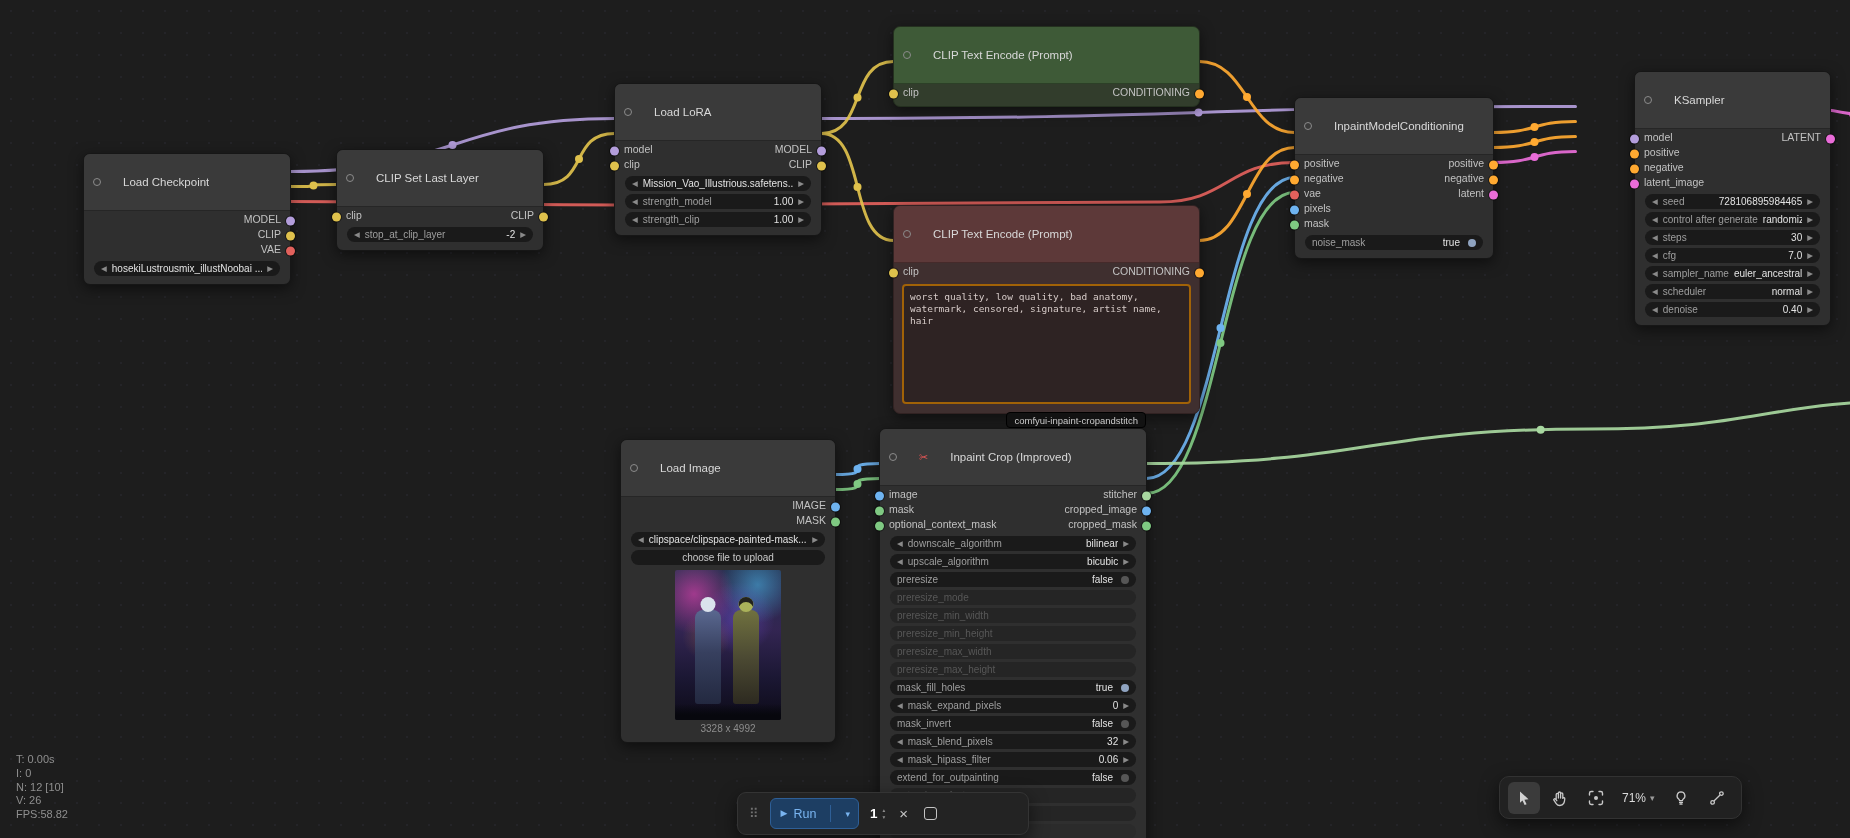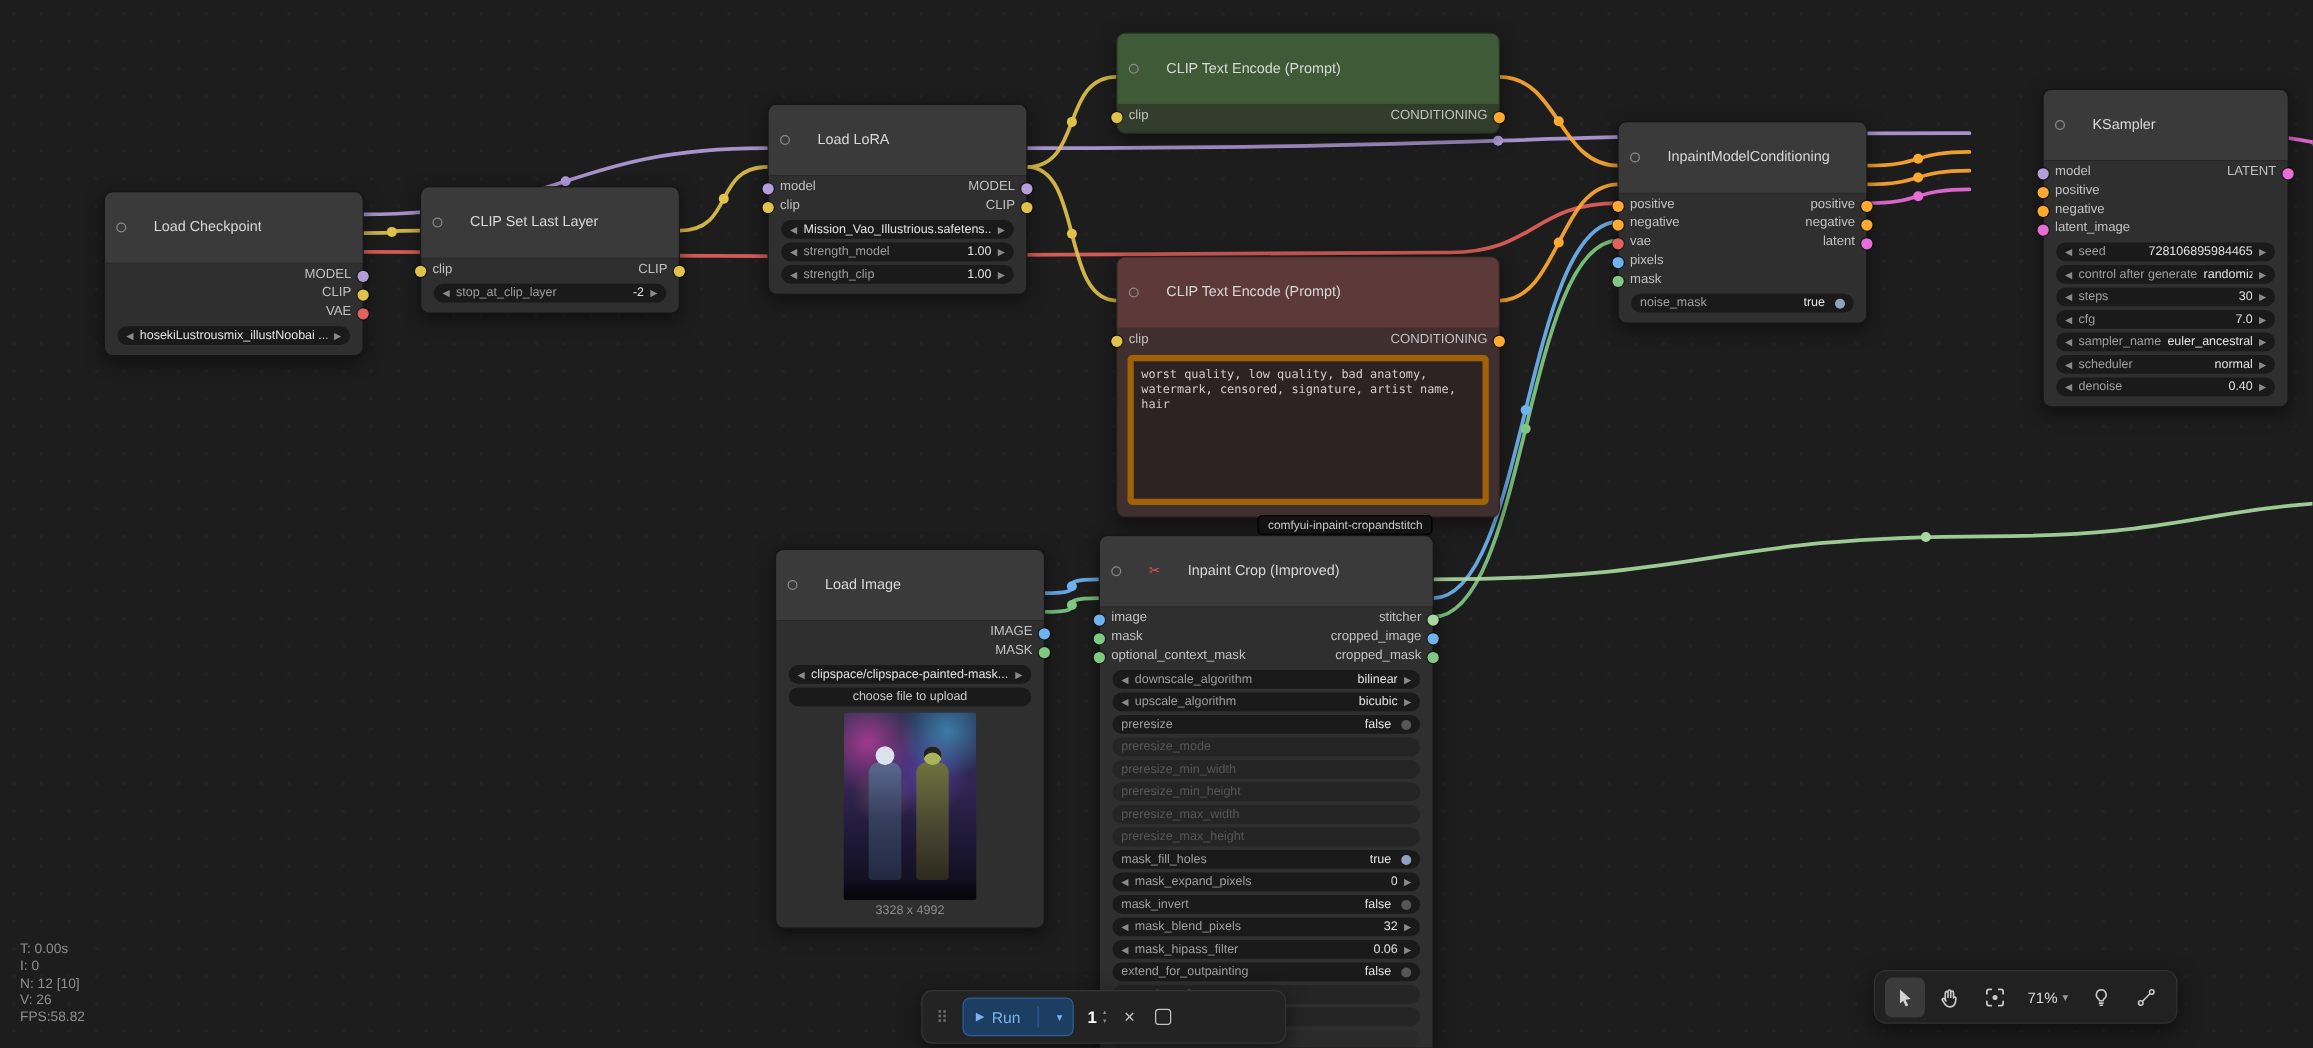--- a/index.html
+++ b/index.html
@@ -41,21 +41,21 @@
   .tdot.on{background:#8fa3c0}
 
   .green{background:#323d2c;border-color:#24301f}
   .green .nhead{background:#3e5a37;border-bottom-color:#2c4027}
   .red{background:#3f2f2f;border-color:#312222}
   .red .nhead{background:#5d3939;border-bottom-color:#452a2a}
   .ta{margin:4px 8px;height:120px;border-radius:4px;padding:5px 6px;box-sizing:border-box;
       font-family:"DejaVu Sans Mono",monospace;font-size:9.5px;line-height:12px;color:#ccd2c7;
       overflow:hidden;white-space:pre-wrap}
   .green .ta{background:#242e21;border:1px solid #6f9c63}
-  .red .ta{background:#2e2323;border:5px solid #a16207;color:#d6cbc8}
+  .red .ta{background:#2e2323;border:2px solid #a16207;color:#d6cbc8}
 
   .badge{position:absolute;top:-17px;right:0;height:14px;background:#121212;border:1px solid #000;
          border-radius:4px;display:flex;align-items:center;padding:0 7px;font-size:9.5px;color:#cacaca;
          white-space:nowrap}
   .scissors{color:#e05555;font-size:11px;line-height:1}
 
   
   .preview{position:relative;width:106px;height:150px;margin:5px auto 2px;border-radius:2px;overflow:hidden;
            background:linear-gradient(180deg,#26304f 0%,#332552 40%,#1b1733 72%,#0d0b18 100%)}
   .pv-neon{position:absolute;inset:0;background:

